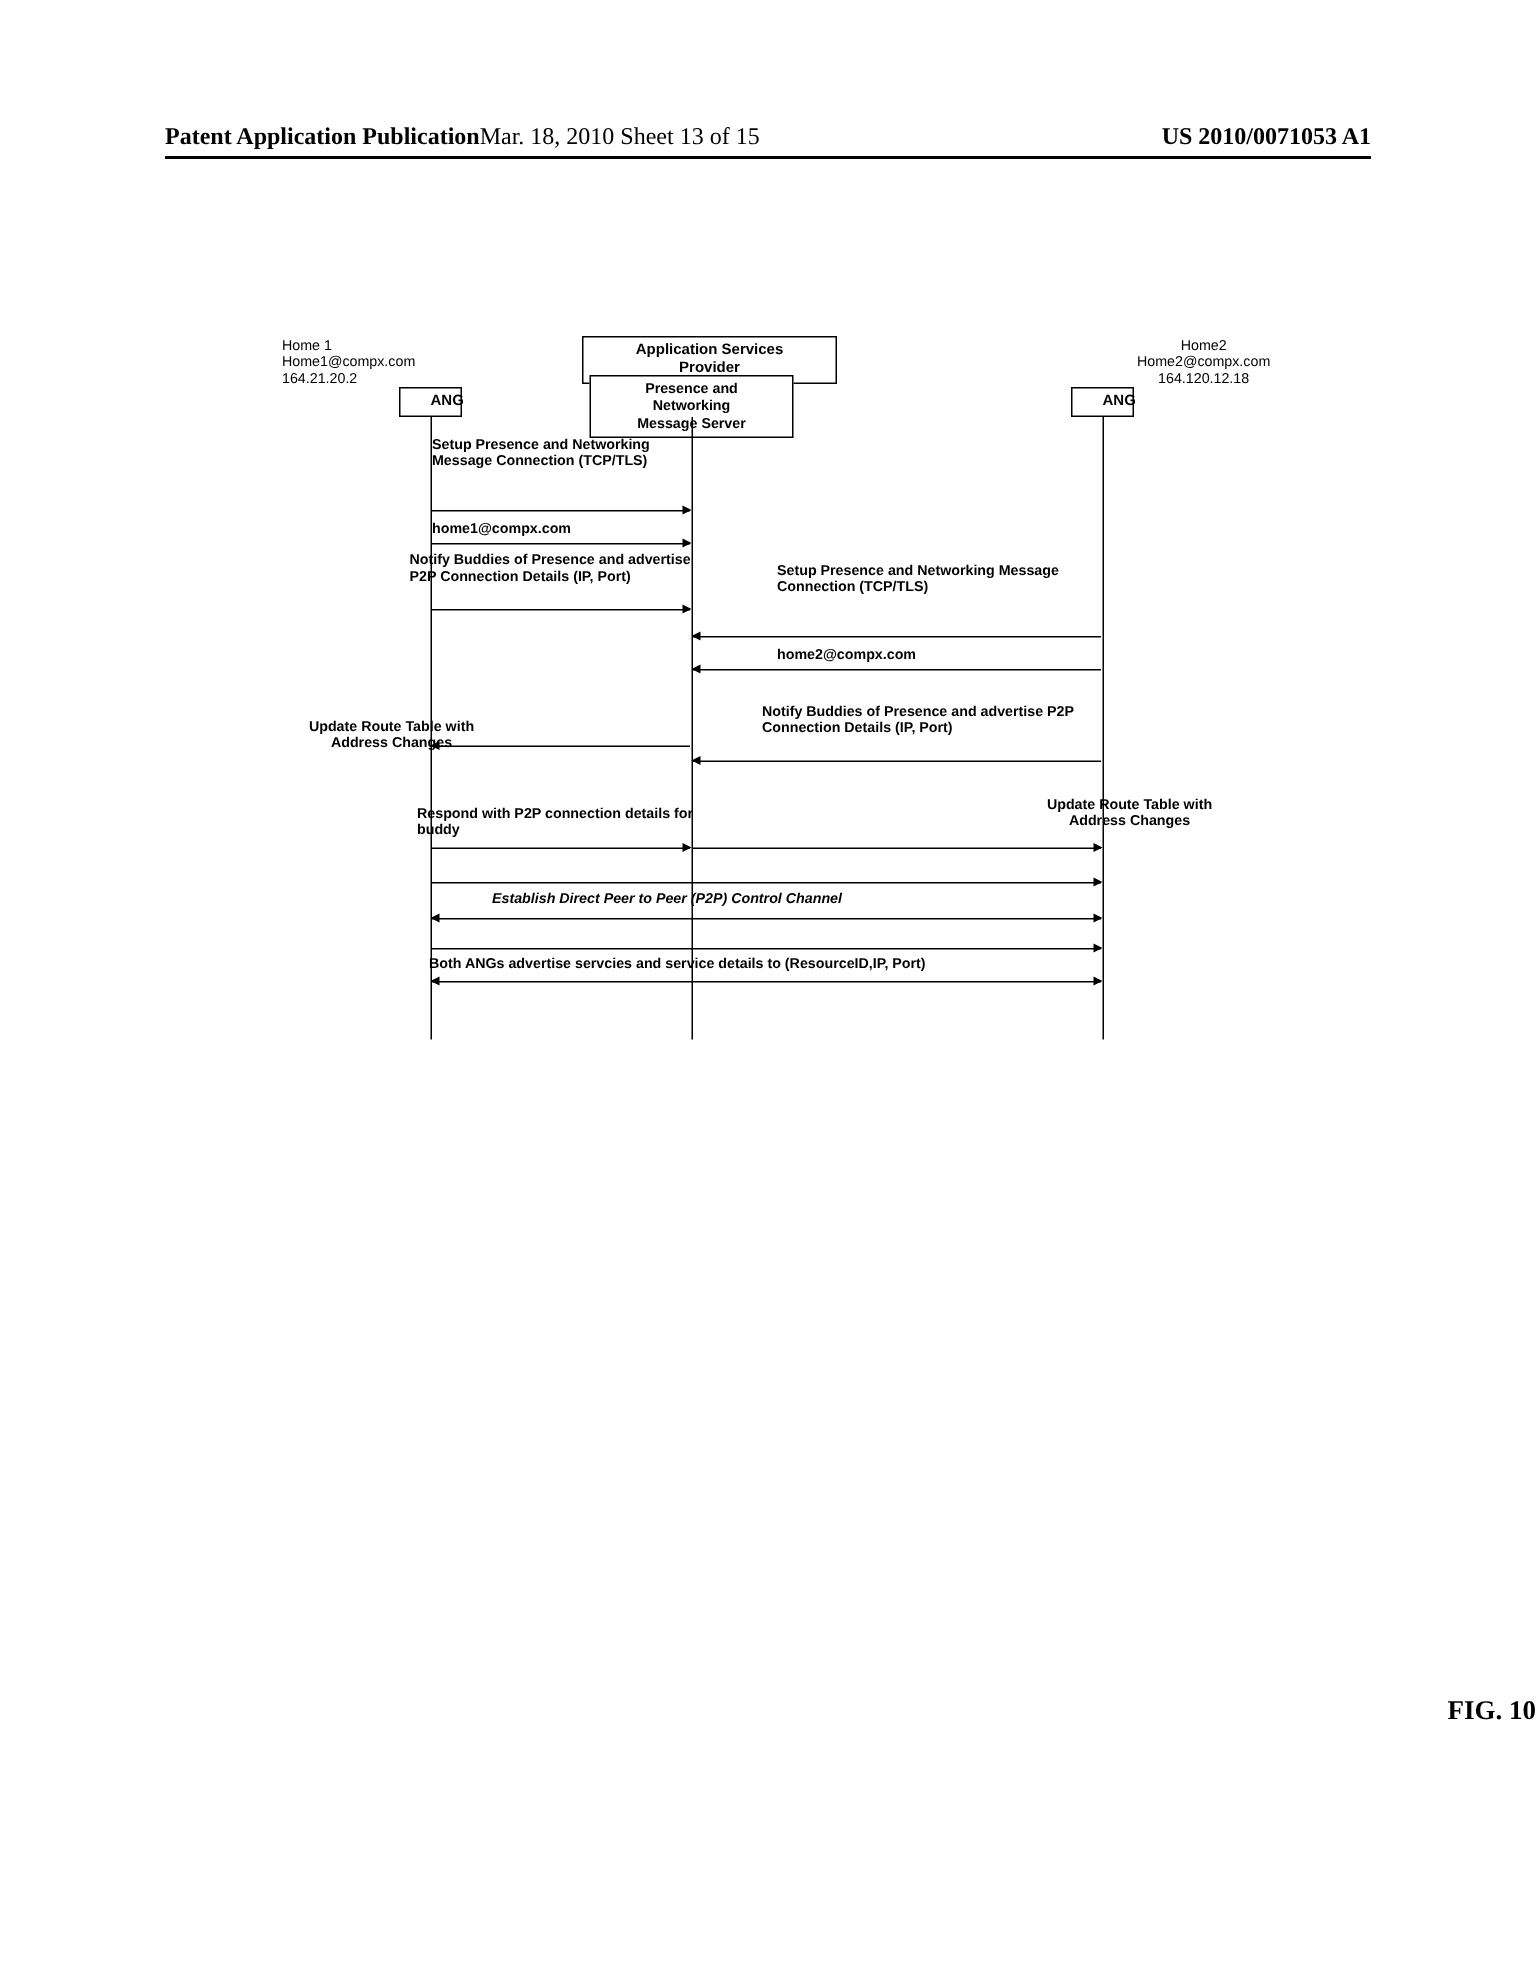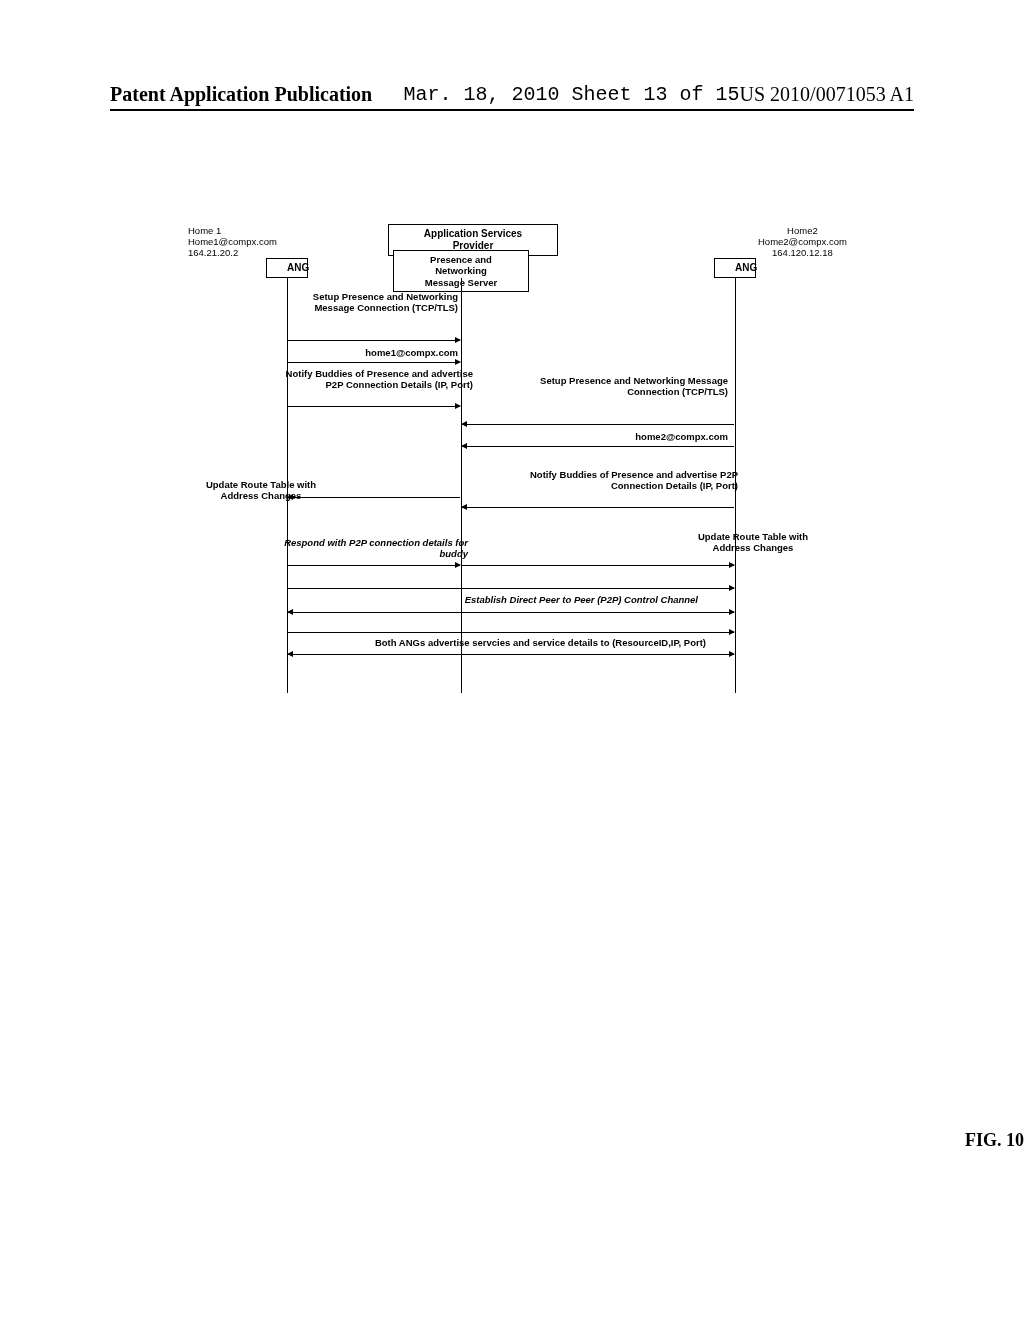--- a/index.html
+++ b/index.html
@@ -11,25 +11,25 @@
     position: relative;
   }
   .header {
     position: absolute;
     top: 83px;
     left: 110px;
     right: 110px;
     border-bottom: 2px solid #000;
     padding-bottom: 3px;
     display: flex;
-    font-size: 20px;
+    font-size: 16px;
   }
   .hdr-left { font-weight: bold; flex: 0 0 auto; }
-  .hdr-mid { flex: 1 1 auto; text-align: right; font-family: Liberation Mono, monospace; }
-  .hdr-right { font-weight: normal; flex: 0 0 auto; text-align: right; }
+  .hdr-mid { flex: 1 1 auto; text-align: left; }
+  .hdr-right { font-weight: bold; flex: 0 0 auto; text-align: right; }
   .figure-wrap {
     position: absolute;
     top: 220px;
     left: 188px;
     width: 660px;
     height: 480px;
     font-family: Arial, Helvetica, sans-serif;
     font-size: 10px;
     color: #000;
   }
@@ -78,21 +78,21 @@
     content: "";
     position: absolute;
     left: -1px;
     top: -3px;
     border: 3.5px solid transparent;
     border-right: 6px solid #000;
     border-left: 0;
   }
   .msg {
     position: absolute;
-    text-align: right;
+    text-align: left;
     font-weight: bold;
     line-height: 1.15;
     font-size: 9.5px;
   }
   .fig-caption {
     position: absolute;
     top: 1130px;
     left: 0;
     width: 1024px;
     text-align: right;
@@ -147,21 +147,21 @@
 
   <div class="msg" style="left:330px; top:212px; width:210px;">home2@compx.com</div>
   <div class="arrow rev" style="left:274px; top:226px; width:272px;"></div>
 
   <div class="msg" style="left:320px; top:250px; width:230px;">Notify Buddies of Presence and advertise P2P Connection Details (IP, Port)</div>
   <div class="arrow rev" style="left:274px; top:287px; width:272px;"></div>
   <div class="arrow rev" style="left:100px; top:277px; width:172px;"></div>
 
   <div class="msg" style="left:8px; top:260px; width:130px; text-align:center;">Update Route Table with Address Changes</div>
 
-  <div class="msg" style="left:90px; top:318px; width:190px;font-style:italic;">Respond with P2P connection details for buddy</div>
+  <div class="msg" style="left:90px; top:318px; width:190px;">Respond with P2P connection details for buddy</div>
   <div class="arrow" style="left:100px; top:345px; width:172px;"></div>
   <div class="arrow" style="left:274px; top:345px; width:272px;"></div>
 
   <div class="msg" style="left:490px; top:312px; width:150px; text-align:center;">Update Route Table with Address Changes</div>
 
   <div class="msg" style="left:140px; top:375px; width:370px;font-style:italic;">Establish Direct Peer to Peer (P2P) Control Channel</div>
   <div class="arrow both" style="left:100px; top:392px; width:446px;"></div>
   <div class="arrow" style="left:100px; top:368px; width:446px; background:#000;"></div>
 
   <div class="msg" style="left:98px; top:418px; width:420px;">Both ANGs advertise servcies and service details to (ResourceID,IP, Port)</div>

